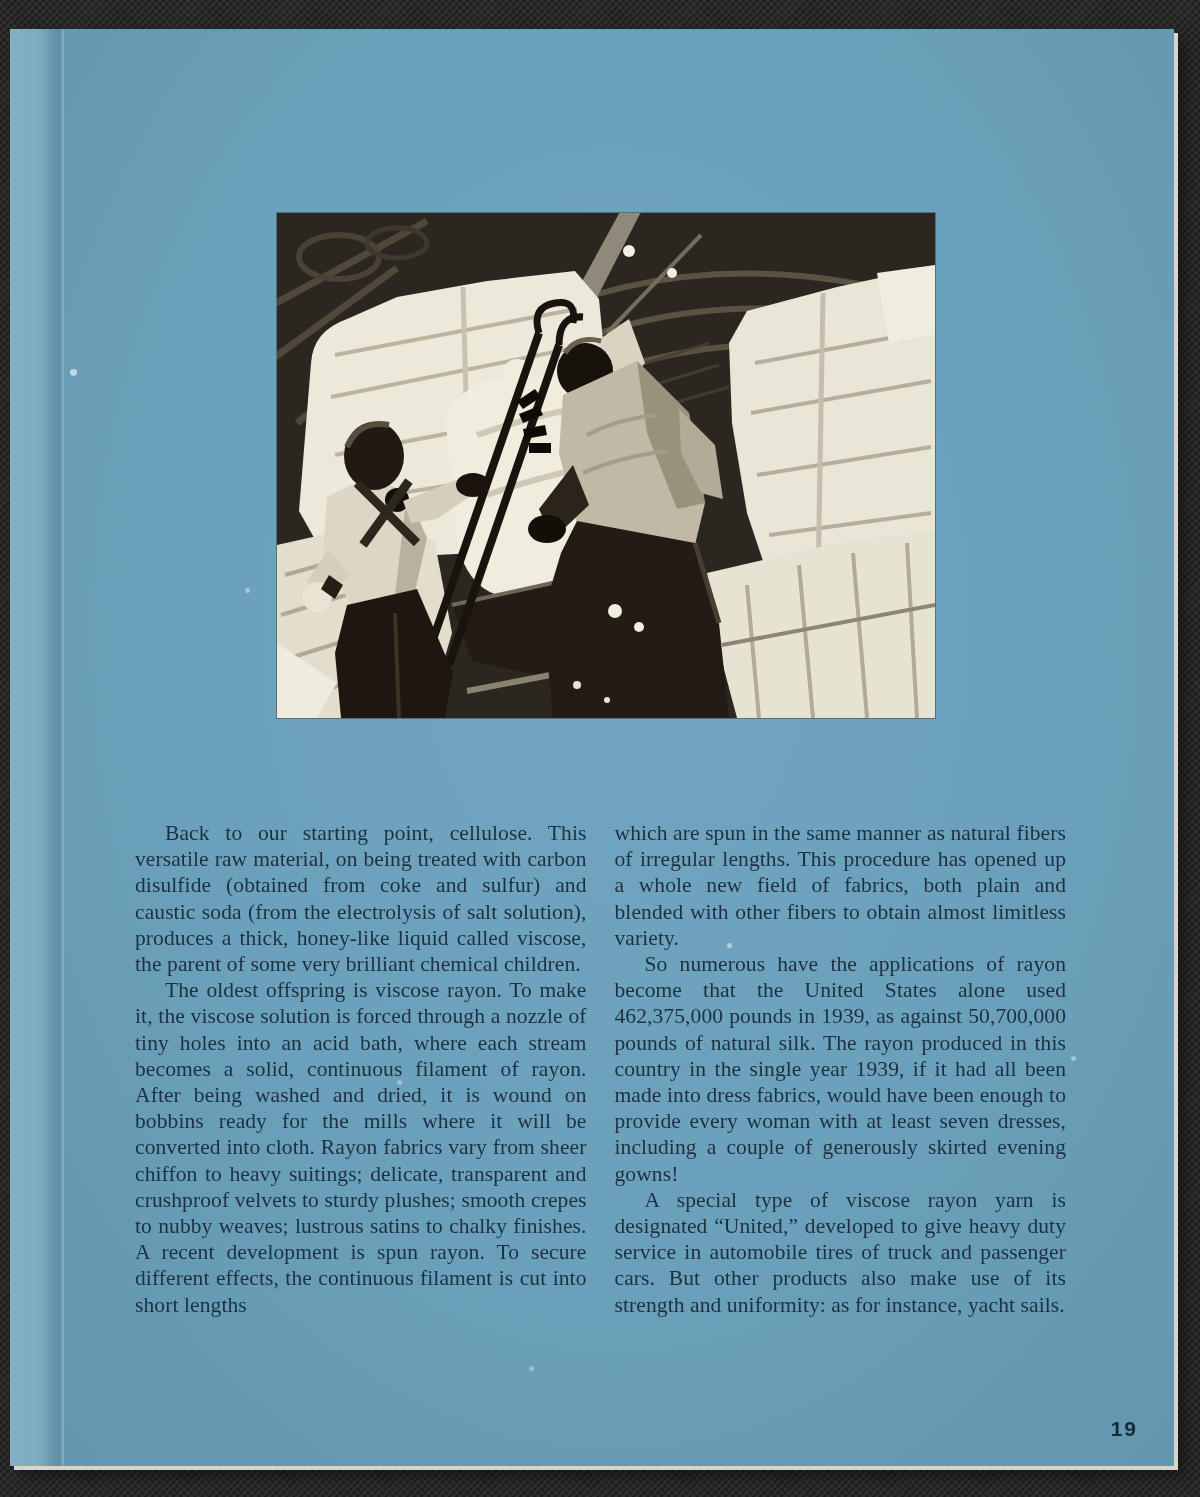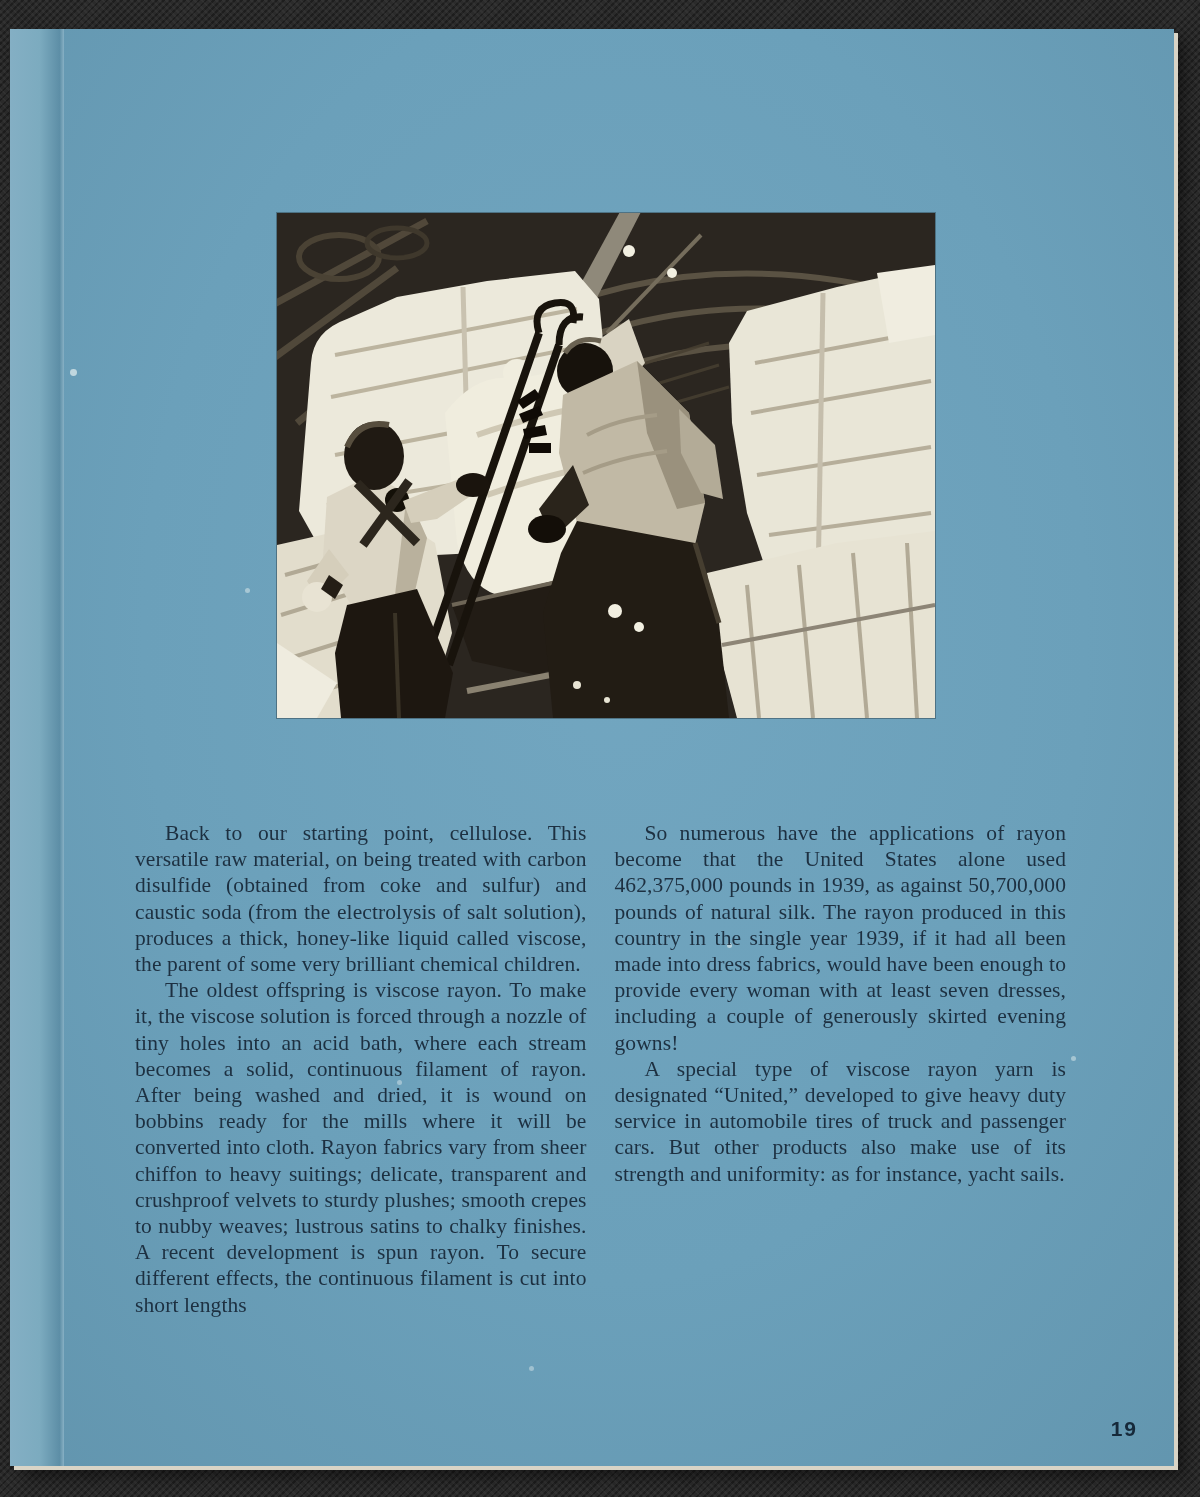--- a/index.html
+++ b/index.html
@@ -204,20 +204,21 @@
         <circle cx="330" cy="487" r="3" fill="#e8e4d4"></circle>
       </svg>
     </figure>
 
     <div class="columns">
       <div class="col">
         <p class="indent">Back to our starting point, cellulose. This versatile raw material, on being treated with carbon disulfide (obtained from coke and sulfur) and caustic soda (from the electrolysis of salt solution), produces a thick, honey-like liquid called viscose, the parent of some very brilliant chemical children.</p>
         <p class="indent">The oldest offspring is viscose rayon. To make it, the viscose solution is forced through a nozzle of tiny holes into an acid bath, where each stream becomes a solid, continuous filament of rayon. After being washed and dried, it is wound on bobbins ready for the mills where it will be converted into cloth. Rayon fabrics vary from sheer chiffon to heavy suitings; delicate, transparent and crushproof velvets to sturdy plushes; smooth crepes to nubby weaves; lustrous satins to chalky finishes. A recent development is spun rayon. To secure different effects, the continuous filament is cut into short lengths</p>
       </div>
       <div class="col">
+        <p>which are spun in the same manner as natural fibers of irregular lengths. This procedure has opened up a whole new field of fabrics, both plain and blended with other fibers to obtain almost limitless variety.</p>
         <p class="indent">So numerous have the applications of rayon become that the United States alone used 462,375,000 pounds in 1939, as against 50,700,000 pounds of natural silk. The rayon produced in this country in the single year 1939, if it had all been made into dress fabrics, would have been enough to provide every woman with at least seven dresses, including a couple of generously skirted evening gowns!</p>
         <p class="indent">A special type of viscose rayon yarn is designated “United,” developed to give heavy duty service in automobile tires of truck and passenger cars. But other products also make use of its strength and uniformity: as for instance, yacht sails.</p>
       </div>
     </div>
 
     <div class="page-number">19</div>
   </div>
 </div>
 
 </body></html>

